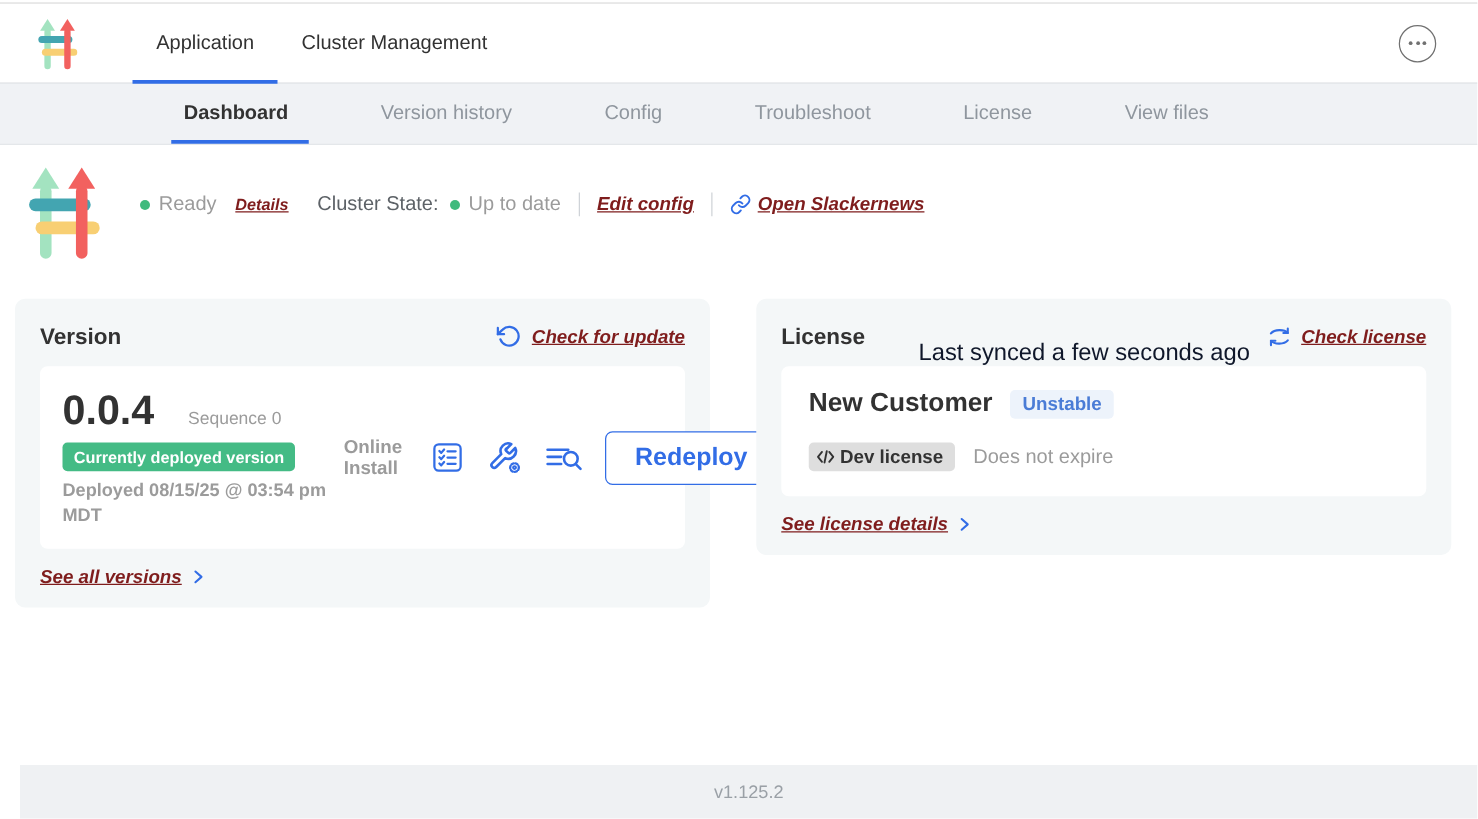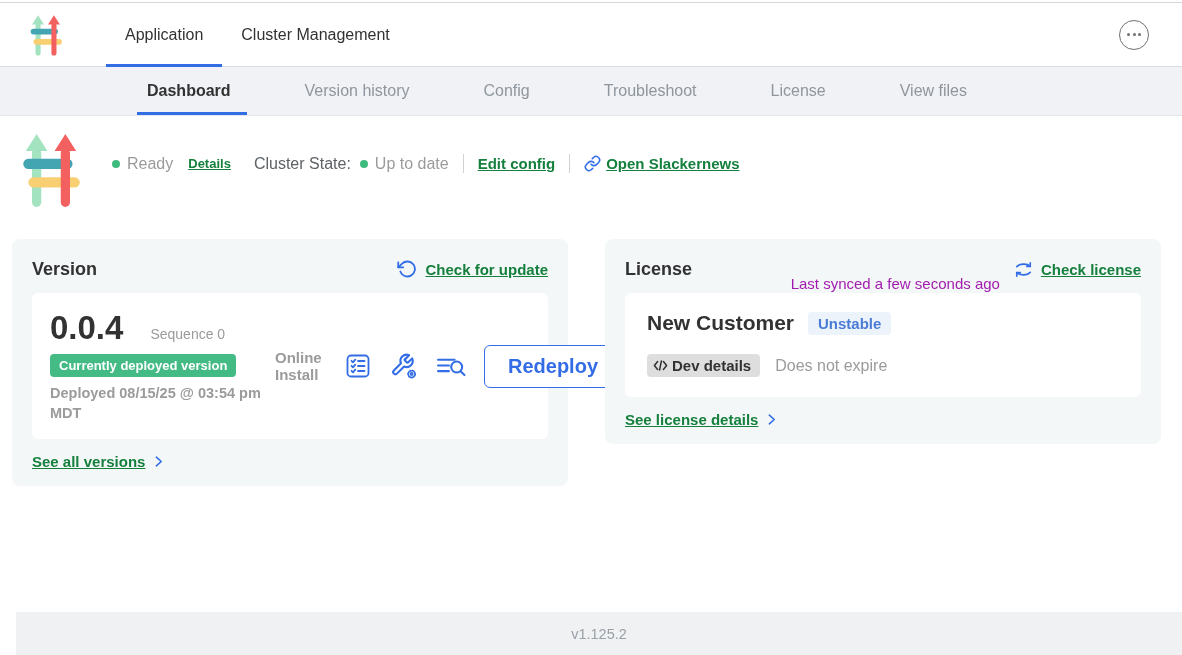--- a/index.html
+++ b/index.html
@@ -47,38 +47,38 @@
     content:""; position:absolute; left:-4px; right:-10px; bottom:0; height:3px; background:#326de6;
   }
 
   
   .app-header { display:flex; padding:16px 0 0 22px; }
   .title-block { margin-left:32px; padding-top:11px; }
   .app-title { font-size:34px; font-weight:700; color:#323232; letter-spacing:-0.3px; }
   .status-row { display:flex; align-items:center; margin-top:11px; }
   .dot { width:8px; height:8px; border-radius:50%; background:#3fba7d; display:inline-block; }
   .status-text { font-size:16px; color:#9b9b9b; margin-left:7px; }
-  .link { color:#15803d; text-decoration:underline; cursor:pointer; }
+  .link { color:#7f1d1d; text-decoration:underline; cursor:pointer;font-style:italic; }
   .details-link { font-size:13px; font-weight:700; margin-left:15px; }
   .cluster-label { font-size:16px; color:#5d6267; margin-left:23px; }
   .cluster-label + .dot { margin-left:9px; }
   .vdiv { width:1px; height:19px; background:#cfd3d8; margin:0 14px; }
   .cfg-link { font-size:15px; font-weight:600; }
   .open-link { font-size:15px; font-weight:600; display:flex; align-items:center; gap:5px; }
 
   
   .cards-row { display:flex; align-items:flex-start; padding:0 12px; margin-top:31px; gap:37px; }
   .card {
     width:556px; background:#f4f7f8; border-radius:8px; padding:18px 20px 16px 20px;
   }
   .card-head { display:flex; align-items:center; justify-content:space-between; height:24px; }
   .card-title { font-size:18px; font-weight:700; color:#323232; }
   .head-right { display:flex; align-items:center; gap:8px; }
   .head-link { font-size:15px; font-weight:600; }
-  .synced-text { font-size:15px; color:#a21caf; margin-right:6px;margin-top:28px; }
+  .synced-text { font-size:19px; color:#0f172a; margin-right:6px;margin-top:28px; }
   .inner-card { background:#fff; border-radius:6px; margin-top:12px; }
 
   
   .version-inner { padding:16px 18px; display:flex; justify-content:space-between; }
   .v-left { width:232px; }
   .v-row { display:flex; align-items:baseline; gap:27px; }
   .v-number { font-size:33px; font-weight:700; color:#323232; }
   .v-seq { font-size:14px; color:#9b9b9b; }
   .deployed-badge {
     display:inline-block; margin-top:7px; background:#44bb85; color:#fff;
@@ -303,21 +303,21 @@
       </div>
       <div class="lic-row2">
         <span class="type-badge">
           <span>
             <svg width="15" height="13" viewBox="0 0 15 13" fill="none" stroke="#323232" stroke-width="1.5" stroke-linecap="round" stroke-linejoin="round">
               <polyline points="4.6 2.5 1.4 6.5 4.6 10.5"></polyline>
               <polyline points="10.4 2.5 13.6 6.5 10.4 10.5"></polyline>
               <line x1="6.6" y1="11" x2="8.4" y2="2"></line>
             </svg>
           </span>
-          <span>Dev details</span>
+          <span>Dev license</span>
         </span>
         <span class="expiry-text">Does not expire</span>
       </div>
     </div>
 
     <div class="card-foot">
       <span class="link foot-link">See license details</span>
       <span>
         <svg width="13" height="13" viewBox="0 0 24 24" fill="none" stroke="#326de6" stroke-width="3" stroke-linecap="round" stroke-linejoin="round">
           <polyline points="8 4 17 12 8 20"></polyline>

